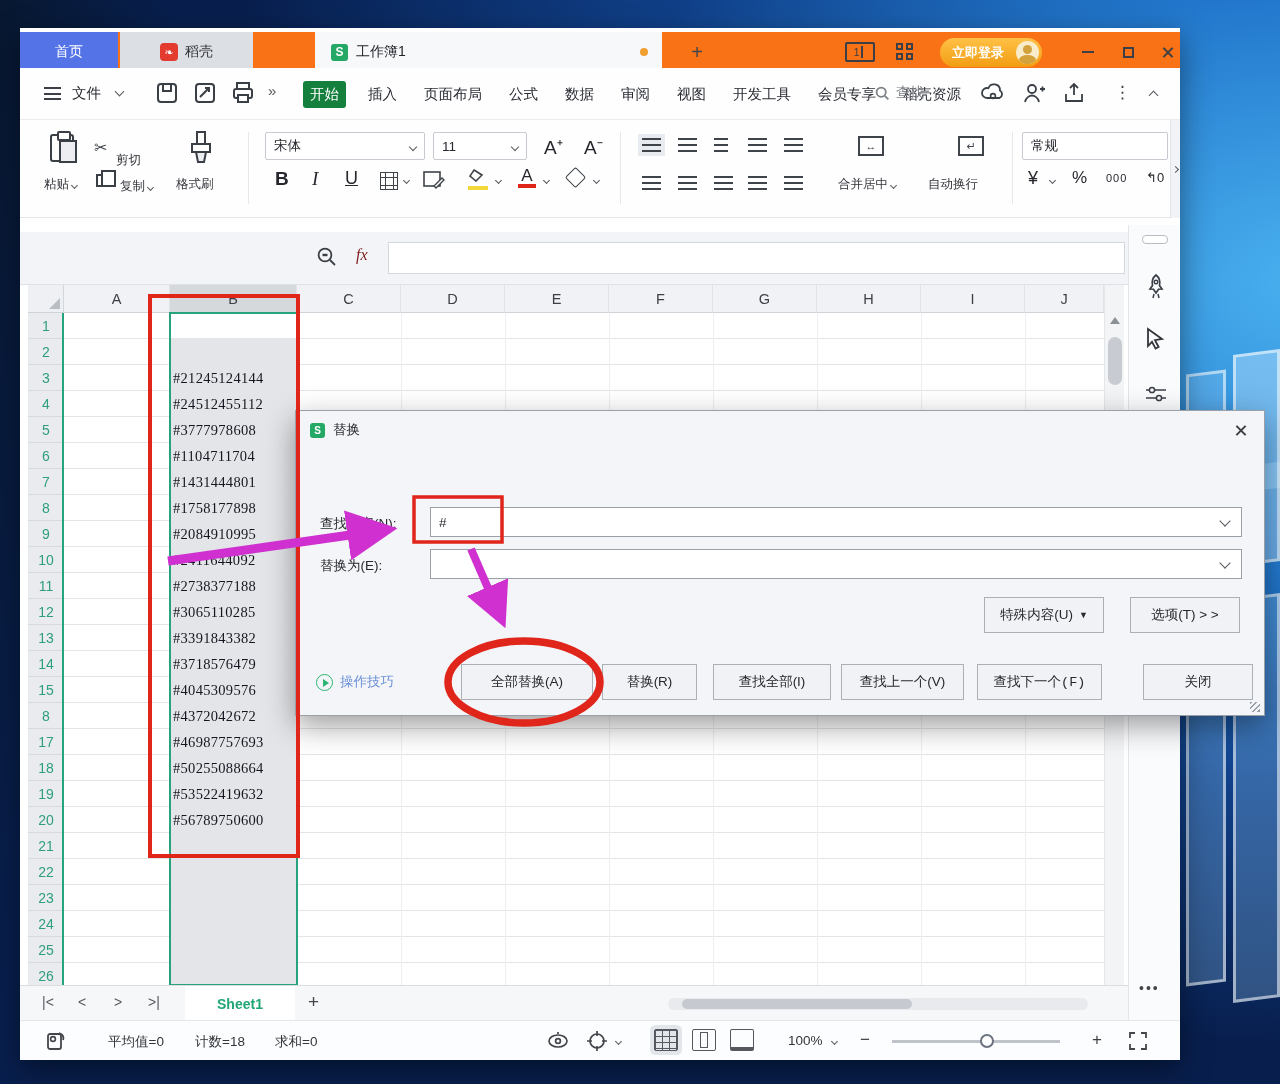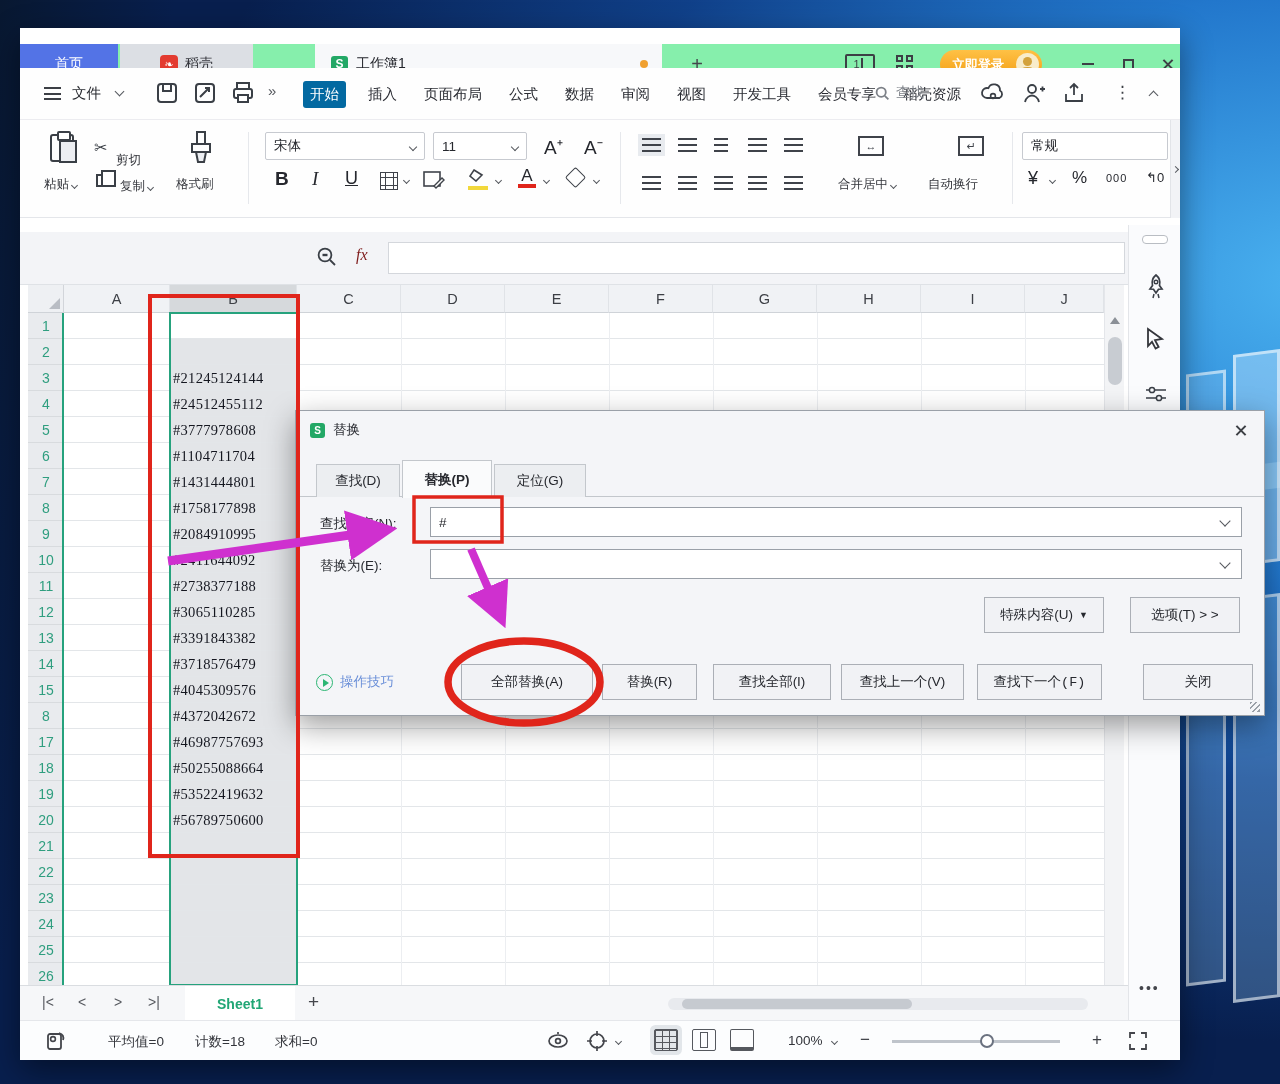--- a/index.html
+++ b/index.html
@@ -10,21 +10,21 @@
   }
   #desktop::after{content:"";position:absolute;inset:0;background:linear-gradient(100deg,#081831 0%,rgba(8,24,49,0) 12%);}
   .pane { position:absolute; border:3px solid rgba(255,255,255,.55); background:rgba(150,205,245,.28); transform:skewY(-7deg); }
   .pane.bright { background:rgba(185,225,252,.45); }
   .bar-glow { position:absolute; background:rgba(130,200,250,.55); transform:skewY(-7deg); }
 
   
   #win { position:absolute; left:20px; top:28px; width:1160px; height:1032px; background:#fff; box-shadow:0 10px 30px rgba(0,0,0,.45); }
 
   
-  .tabbar { position:absolute; left:0; top:16px; width:1160px; height:40px; background:#86efac; }
+  .tabbar { position:absolute; left:0; top:4px; width:1160px; height:40px; background:#f97316; }
   .ttab { position:absolute; top:0; height:40px; display:flex; align-items:center; justify-content:center; font-size:14px; }
   .ttab.home { left:0; width:98px; background:#5373e6; color:#fff; }
   .ttab.docer { left:100px; width:133px; background:#dcdfe4; color:#33353b; gap:7px; }
   .docer-ico { width:18px; height:18px; border-radius:4px; background:#e33b30; color:#fff; font-size:11px; display:flex; align-items:center; justify-content:center; }
   .ttab.doc { left:295px; width:347px; background:#f7f8fa; color:#23252b; justify-content:flex-start; padding-left:16px; gap:8px; }
   .s-logo { width:17px; height:17px; border-radius:3px; background:#23a866; color:#fff; font-weight:bold; font-size:12px; display:flex; align-items:center; justify-content:center; }
   .dot-unsaved { position:absolute; right:14px; top:16px; width:8px; height:8px; border-radius:50%; background:#f0a030; }
   .newtab { position:absolute; left:663px; top:6px; width:28px; height:28px; font-size:20px; color:#44464c; display:flex; align-items:center; justify-content:center; }
   .winbadge { position:absolute; left:825px; top:10px; width:30px; height:20px; border:2px solid #3c3f45; border-radius:2px; color:#3c3f45; font-size:11px; display:flex; align-items:center; justify-content:center; gap:1px;}
   .winbadge i { width:6px; height:12px; border-left:2px solid #3c3f45; display:block;}
@@ -47,21 +47,21 @@
   .hamb::before{content:"";display:block;margin-top:4px;height:2px;background:#3c3f45;}
   .mfile { position:absolute; left:52px; top:16px; font-size:14.5px; color:#26282e; }
   .chev { display:inline-block; width:7px; height:7px; border-right:1.6px solid #55585e; border-bottom:1.6px solid #55585e; transform:rotate(45deg); }
   .chev.up { transform:rotate(-135deg); }
   .chev.right { transform:rotate(-45deg); }
   .mcaret { position:absolute; left:96px; top:20px; }
   .mico { position:absolute; top:12px; width:26px; height:26px; }
   .mmore { position:absolute; left:248px; top:14px; font-size:15px; color:#55585e; }
   #menu-items { position:absolute; left:283px; top:0; height:52px; display:flex; align-items:center; gap:17px; }
   .mitem { font-size:14.5px; color:#2a2c33; padding:4px 5px; white-space:nowrap; }
-  .mitem.active { background:#0369a1; color:#fff; border-radius:3px; padding:4px 7px; }
+  .mitem.active { background:#15803d; color:#fff; border-radius:3px; padding:4px 7px; }
   .msearch { position:absolute; left:855px; top:16px; display:flex; gap:6px; align-items:center; color:#7c8087; font-size:14px; }
   .ricon { position:absolute; top:13px; }
   .vdots { position:absolute; left:1094px; top:14px; font-size:17px; color:#3c3f45; letter-spacing:0; }
 
   
   .toolbar { position:absolute; left:0; top:92px; width:1160px; height:98px; background:#fefefe; border-bottom:1px solid #e4e6ea; }
   .tsep { position:absolute; top:12px; width:1px; height:72px; background:#e6e8ec; }
   .tb-label { position:absolute; font-size:12.5px; color:#33353b; white-space:nowrap; }
   .clipboard { position:absolute; left:30px; top:14px; width:24px; height:28px; border:2px solid #3a3f46; border-radius:3px; }
   .clipboard::before{content:"";position:absolute;left:5px;top:-5px;width:10px;height:6px;border:2px solid #3a3f46;border-radius:2px;background:#fff;}
@@ -494,25 +494,20 @@
 </div>
 
 <div id="dialog">
   <div class="dtitle">
     <span class="s-logo" style="width:15px;height:15px;font-size:10px;">S</span>
     <span>替换</span>
   </div>
   <div class="dclose">
       <span class="ic-x" style="display:block;margin:3px auto;"></span>
     </div>
-  <div class="dtabs" id="dlg-tabs">
-      <div class="dtab" style="left: 20px; width: 84px;">查找(D)</div>
-      <div class="dtab active" style="left: 106px; width: 90px;">替换(P)</div>
-      <div class="dtab" style="left: 198px; width: 92px;">定位(G)</div>
-    </div>
 
   <div class="dlabel" style="top:104px;">查找内容(N):</div>
   <input class="dinput" style="top: 96px;" readonly="" value="#">
   <span class="chev dinput-chev" style="top:106px;"></span>
 
   <div class="dlabel" style="top:146px;">替换为(E):</div>
   <input class="dinput" style="top: 138px;" readonly="" value="">
   <span class="chev dinput-chev" style="top:148px;"></span>
 
   <div class="dbtn" style="left:688px;top:186px;width:120px;">

